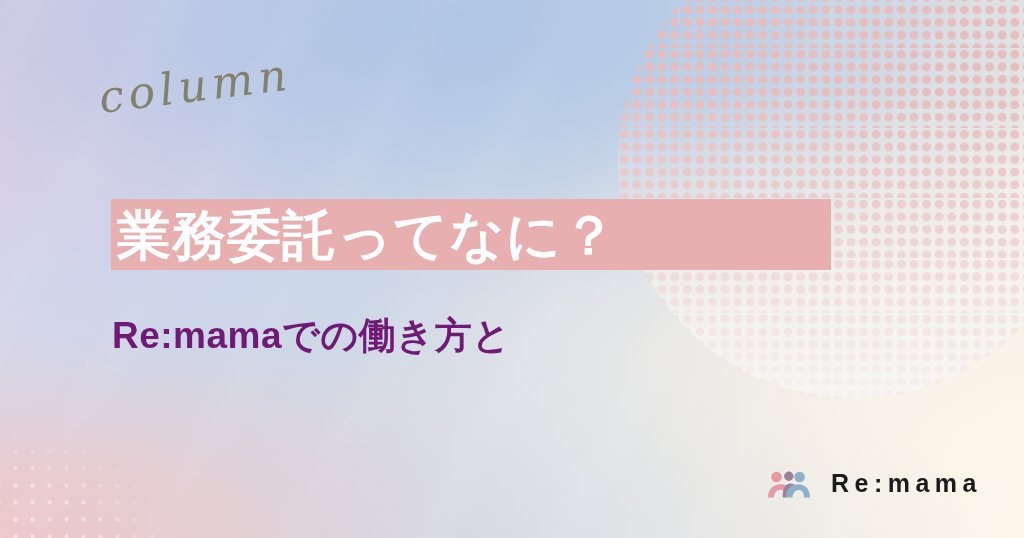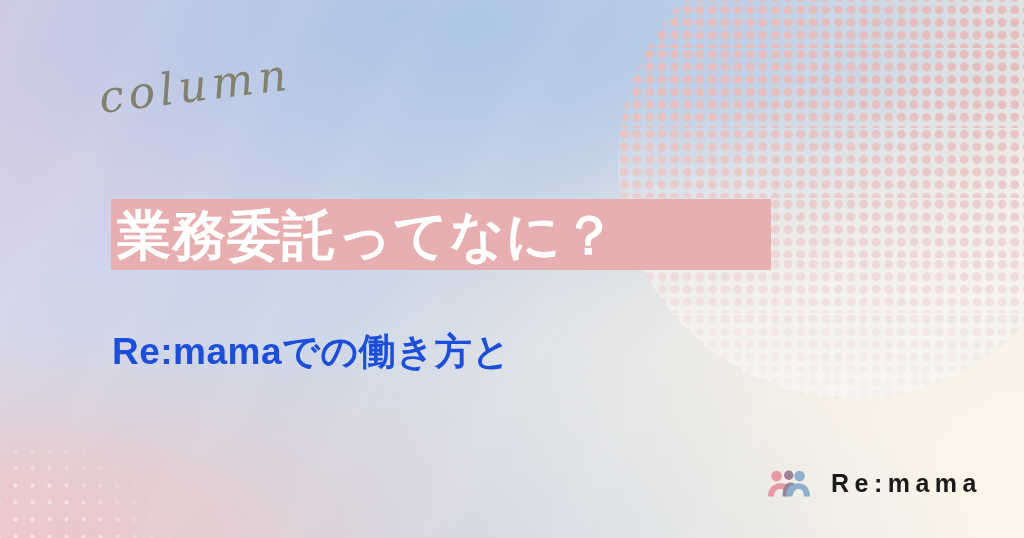--- a/index.html
+++ b/index.html
@@ -129,52 +129,51 @@
     letter-spacing:5px;
     color:#7d7b63;
     transform:rotate(-7deg);
     transform-origin:left center;
     opacity:.92;
     white-space:nowrap;
   }
 
   .headline-bar{
     position:absolute;left:111px;top:199px;
-    width:660px;height:71px;
+    width:720px;height:71px;
     background:#e7afaf;
     display:flex;align-items:center;
   }
   .headline-text{
     font-family:"Liberation Sans",sans-serif;
     font-weight:bold;
     font-size:54px;
     line-height:1;
     color:#ffffff;
     letter-spacing:1px;
     margin-left:6px;
     white-space:nowrap;
   }
 
   .subtitle{
     position:absolute;left:112px;top:309px;
     font-family:"Liberation Sans",sans-serif;
     font-weight:bold;
     font-size:37px;
     line-height:1.48;
-    color:#1d4ed8;
+    color:#701a75;
     letter-spacing:.5px;
     white-space:nowrap;
-    margin-top:16px;
   }
   .subtitle .ln{display:block;}
 
   
   .logo{
     position:absolute;right:42px;bottom:40px;
-    display:flex;gap:20px;
+    display:flex;align-items:center;gap:20px;
   }
   .logo-mark{width:44px;height:28px;display:block;}
   .logo-word{
     font-family:"Liberation Sans",sans-serif;
     font-weight:bold;
     font-size:25px;
     letter-spacing:5.5px;
     color:#1b1b1b;
     white-space:nowrap;
   }

